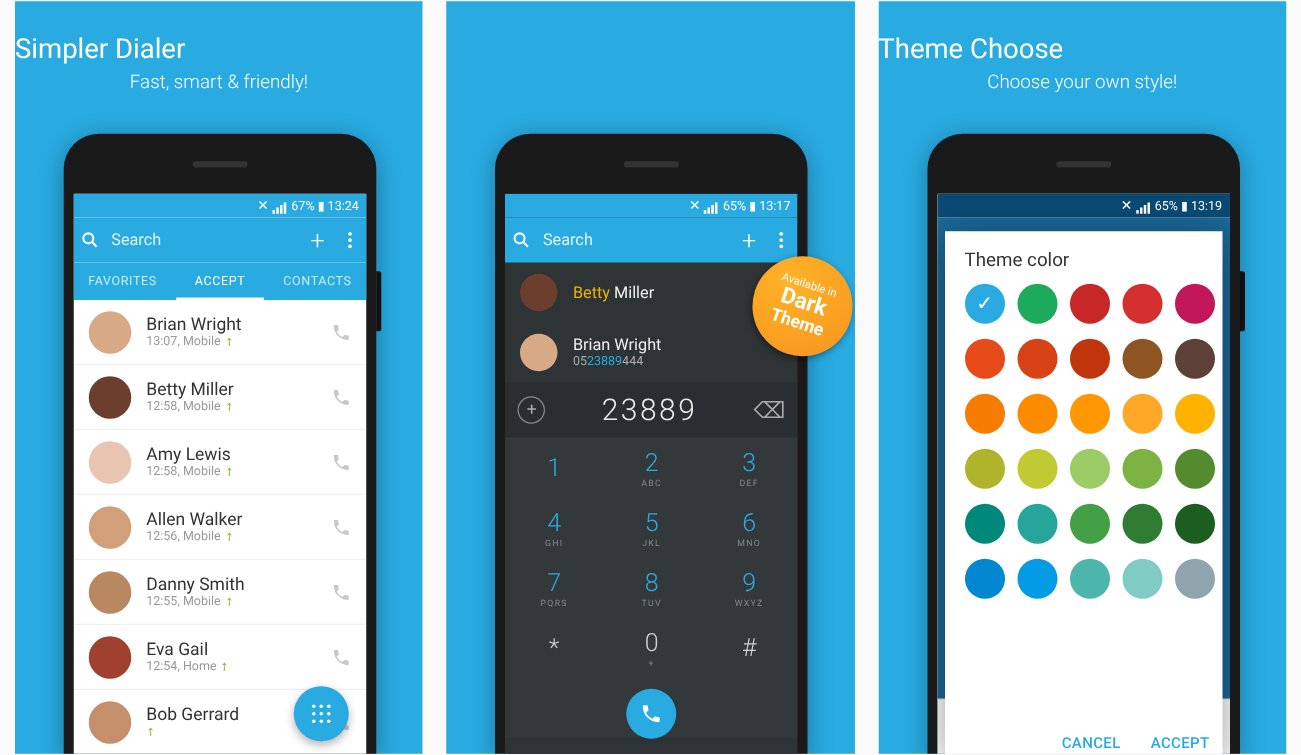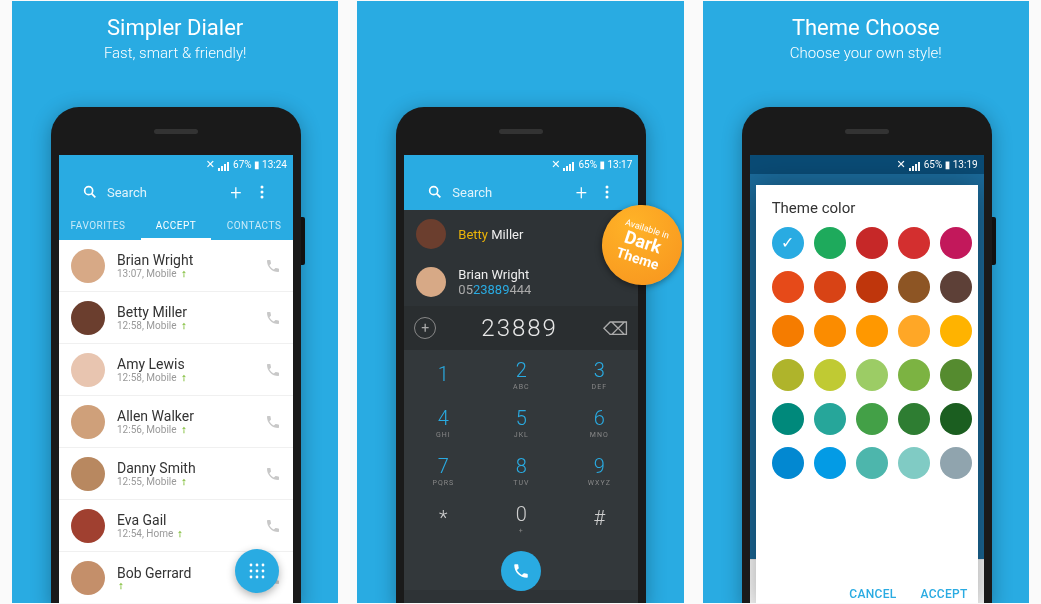--- a/index.html
+++ b/index.html
@@ -1,34 +1,34 @@
 <!DOCTYPE html>
 <html><head>
 <meta charset="utf-8">
 <style>
   *{margin:0;padding:0;box-sizing:border-box;font-family:Roboto,Arial,sans-serif;-webkit-font-smoothing:antialiased}
   body{background:#fafafa;width:1041px;height:604px;display:flex;gap:19px;padding:1px 12px}
   .panel{width:328px;height:602px;background:#29abe2;overflow:hidden;position:relative}
-  .ptitle{text-align:center;color:#fff;font-size:22px;font-weight:400;margin-top:14px}
+  .ptitle{text-align:left;color:#fff;font-size:22px;font-weight:400;margin-top:26px}
   .psub{text-align:center;color:#fff;font-size:15px;margin-top:4px;font-weight:300}
 
   
   .frame{position:absolute;left:39px;top:106px;width:250px;height:500px;background:#1a1a1a;border-radius:28px 28px 0 0;padding:8px 8px 0;box-shadow:0 4px 20px rgba(0,0,0,.3)}
   .frame:before{content:"";position:absolute;top:22px;left:50%;transform:translateX(-50%);width:44px;height:5px;background:#333;border-radius:3px}
   .frame:after{content:"";position:absolute;right:-4px;top:110px;width:4px;height:48px;background:#111;border-radius:0 2px 2px 0}
   .screen{margin-top:40px;width:234px;height:452px;background:#fff;position:relative;overflow:hidden}
 
   
   .status{height:19px;background:#29abe2;color:#fff;font-size:10px;display:flex;align-items:center;justify-content:flex-end;gap:4px;padding:0 6px}
   .status .icns{display:flex;gap:3px;font-size:11px}
   .sigbar{display:inline-flex;align-items:flex-end;gap:1px}
   .sigbar i{width:2px;background:#fff;display:inline-block}
 
   
-  .appbar{height:36px;background:#29abe2;display:flex;align-items:center;padding:0 22px;gap:8px;color:#fff}
+  .appbar{height:36px;background:#29abe2;display:flex;align-items:center;padding:0 4px;gap:8px;color:#fff}
   .appbar .srch{flex:1;font-size:13px;opacity:.85}
   .ico{display:inline-flex;width:18px;height:18px;align-items:center;justify-content:center}
 
   
   .tabs{height:30px;background:#29abe2;display:flex}
   .tab{flex:1;color:rgba(255,255,255,.75);font-size:10px;letter-spacing:.5px;display:flex;align-items:center;justify-content:center;position:relative}
   .tab.active{color:#fff}
   .tab.active:after{content:"";position:absolute;bottom:0;left:4px;right:4px;height:2px;background:#fff}
 
   
@@ -43,21 +43,21 @@
 
   .fab{position:absolute;right:14px;bottom:14px;width:44px;height:44px;background:#29abe2;border-radius:50%;display:flex;align-items:center;justify-content:center;color:#fff;box-shadow:0 3px 8px rgba(0,0,0,.3)}
 
   
   .screen.dark{background:#2e3336}
   .appbar.dark{background:#29abe2}
   .drow{height:48px;display:flex;align-items:center;padding:0 12px;color:#eee}
   .drow .av{width:30px;height:30px}
   .dname{font-size:13px}
   .dname .match{color:#eab308}
-  .dsub{font-size:13px;color:#aaa}
+  .dsub{font-size:10px;color:#aaa}
   .dsub .match{color:#29abe2}
 
   .numrow{height:44px;background:#2a2e30;display:flex;align-items:center;padding:0 10px;color:#cfcfcf}
   .numrow .addc{width:22px;height:22px;border:1.5px solid #888;border-radius:50%;display:flex;align-items:center;justify-content:center;font-size:14px;color:#aaa}
   .numval{flex:1;text-align:center;font-size:24px;letter-spacing:2px;color:#e8e8e8;font-weight:300}
   .bksp{font-size:18px;color:#aaa}
 
   .keypad{background:#33383b;display:grid;grid-template-columns:repeat(3,1fr);grid-auto-rows:48px}
   .key{display:flex;flex-direction:column;align-items:center;justify-content:center;color:#d5d5d5}
   .kn{font-size:20px;color:#29abe2;font-weight:300}

